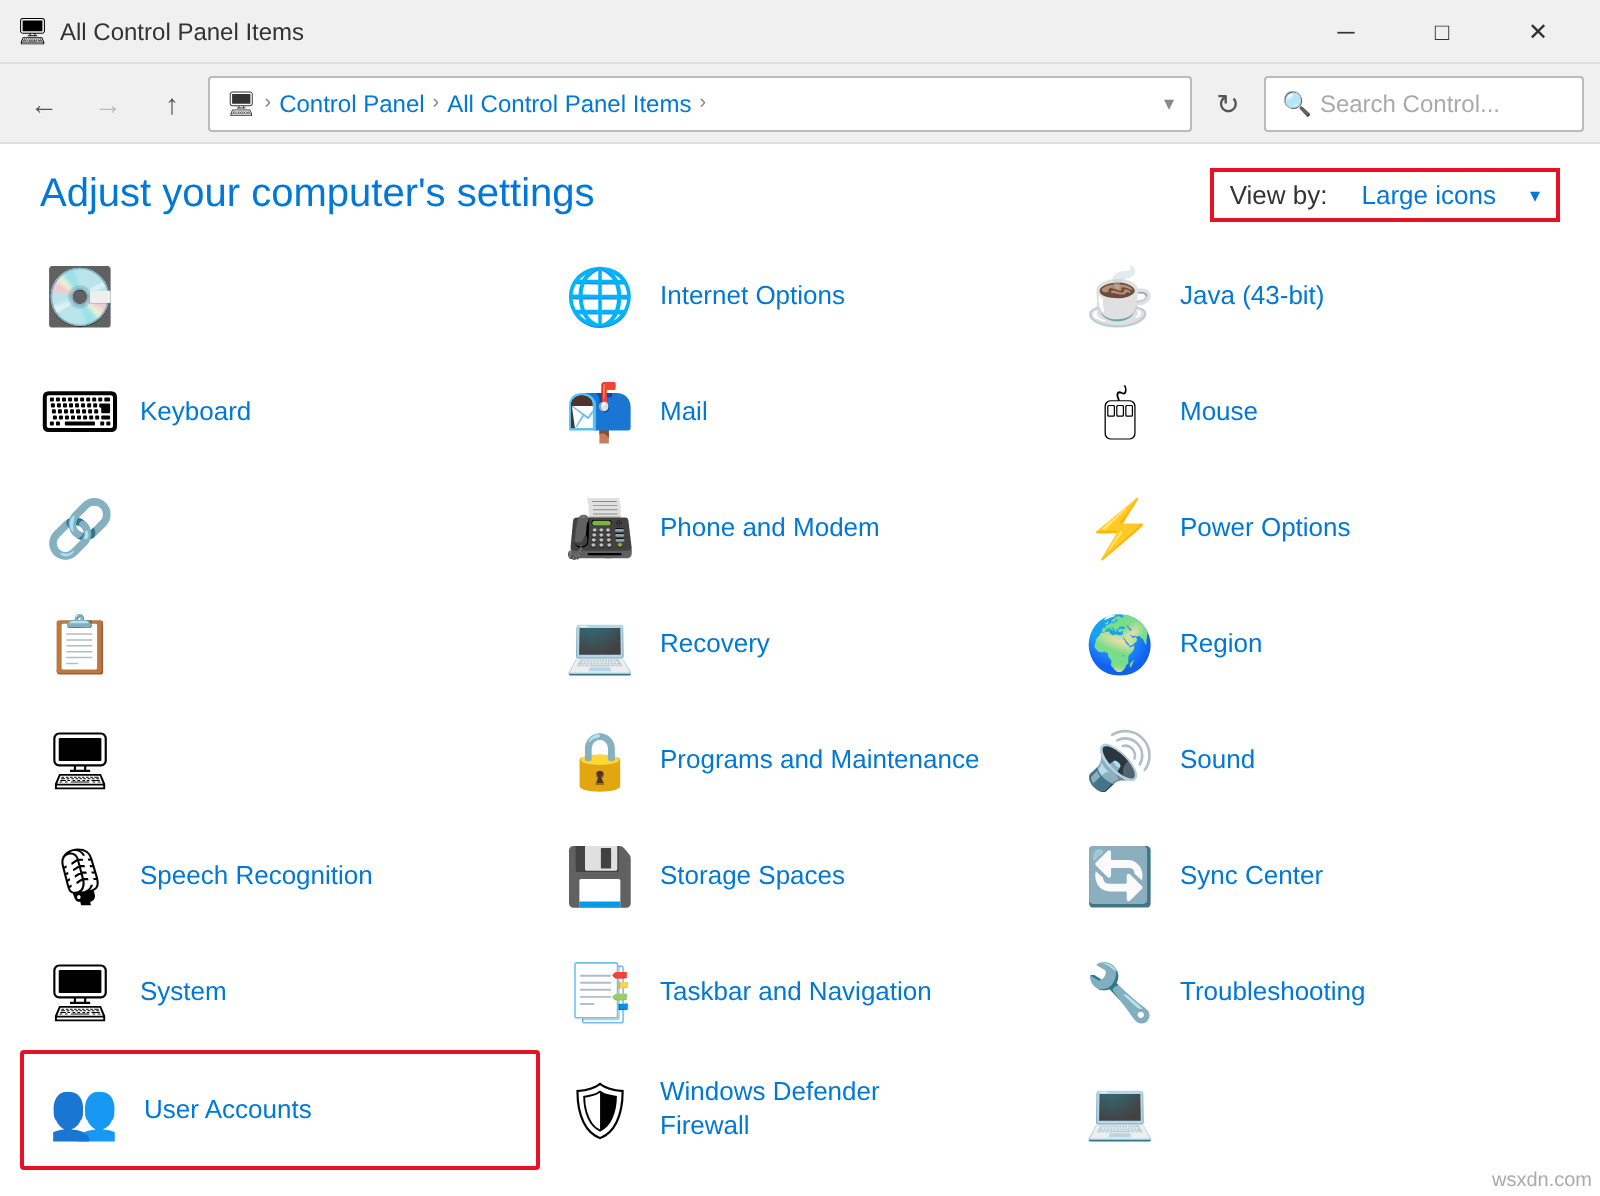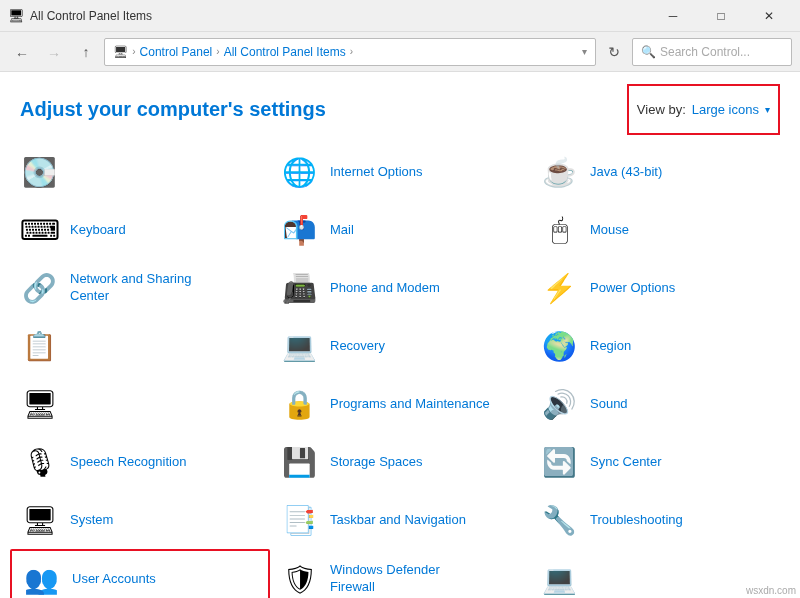--- a/index.html
+++ b/index.html
@@ -81,30 +81,30 @@
     }
 
     .content-header {
       display: flex;
       align-items: center;
       justify-content: space-between;
       padding: 12px 20px 8px 20px;
     }
     .content-title {
       font-size: 20px;
-      font-weight: 700;
+      font-weight: 400;
       color: #0078d7;
     }
     .view-by {
       display: flex;
       align-items: center;
-      gap: 6px;
+      gap: 17px;
       font-size: 13px;
       border: 2px solid #e81123;
-      padding: 16px 8px;
+      padding: 4px 8px;
       cursor: pointer;
     }
     .view-by-label { color: #333; }
     .view-by-value { color: #0078d7; font-size: 13px; }
     .view-by-arrow { color: #0078d7; font-size: 10px; }
 
     
     .items-grid {
       display: grid;
       grid-template-columns: repeat(3, 1fr);
@@ -218,21 +218,20 @@
         <div class="grid-item">
           <span class="item-icon">📬</span>
           <span class="item-label">Mail</span>
         </div>
         <div class="grid-item">
           <span class="item-icon">🖱</span>
           <span class="item-label">Mouse</span>
         </div>
         <div class="grid-item">
           <span class="item-icon">🔗</span>
-          <span class="item-label">Network and Sharing<br>Center</span>
         </div>
         <div class="grid-item">
           <span class="item-icon">📠</span>
           <span class="item-label">Phone and Modem</span>
         </div>
         <div class="grid-item">
           <span class="item-icon">⚡</span>
           <span class="item-label">Power Options</span>
         </div>
         <div class="grid-item">

